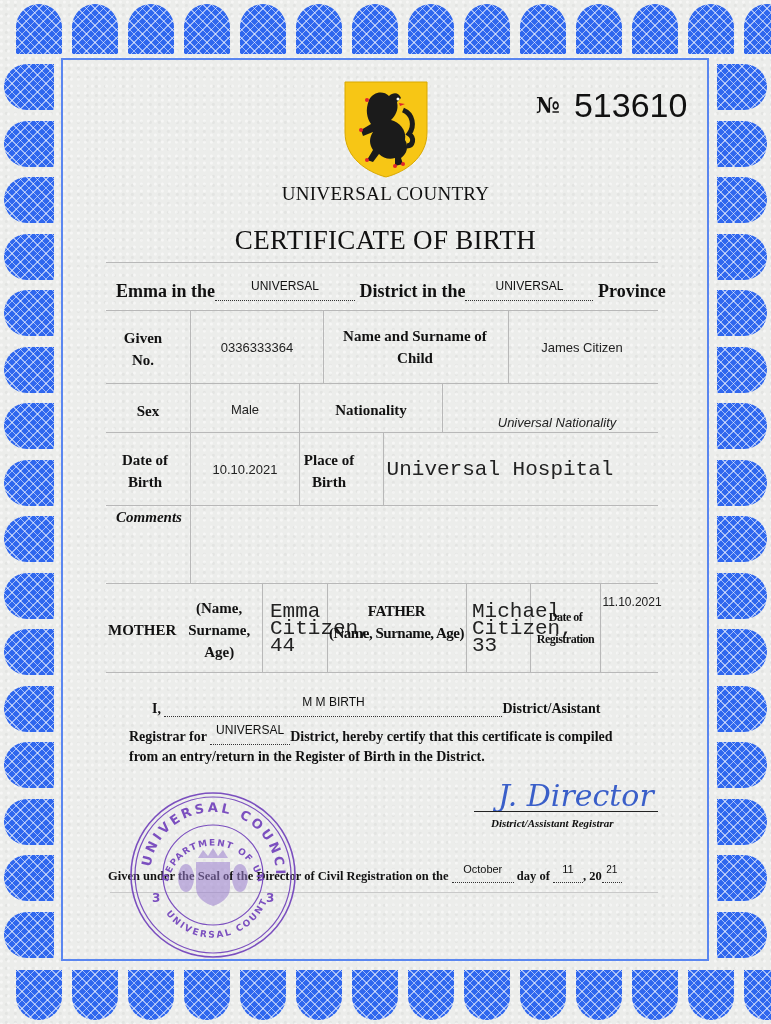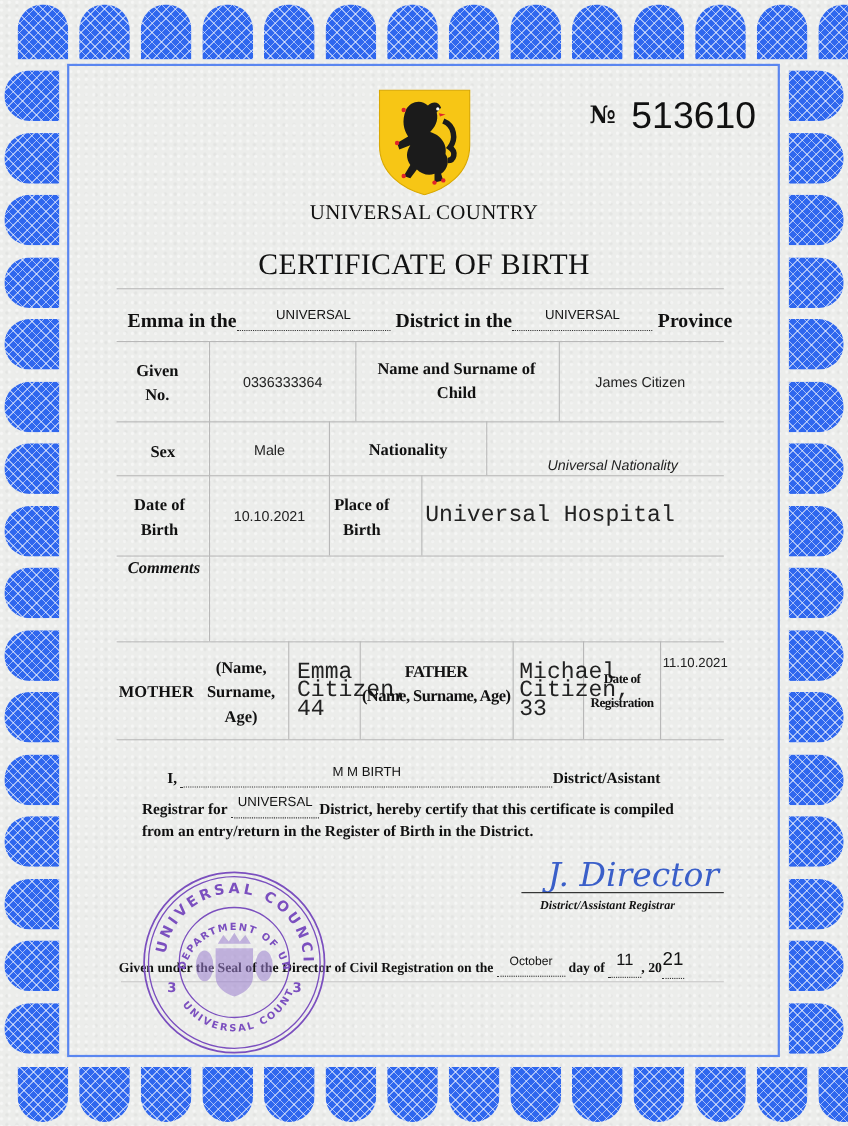--- a/index.html
+++ b/index.html
@@ -205,21 +205,21 @@
 <div class="cert-text" style="top:749px;">from an entry/return in the Register of Birth in the District.</div>
 
 <div class="sig">J. Director</div>
 <div class="sig-line"></div>
 <div class="sig-caption">District/Assistant Registrar</div>
 
 <div class="given">
   <span>Given under the Seal of the Director of Civil Registration on the</span>
   <span class="fill" style="width:62px;font-size:11px;"><span>October</span></span>
   <span>day of</span>
-  <span class="fill" style="width:30px;font-size:15px;"><span>11</span></span><span>, 20</span><span class="fill" style="width:20px;font-size:17px;"><span>21</span></span>
+  <span class="fill" style="width:30px;font-size:11px;"><span>11</span></span><span>, 20</span><span class="fill" style="width:20px;font-size:10px;"><span>21</span></span>
 </div>
 <div class="given-line"></div>
 
 <svg class="seal" viewBox="0 0 170 170">
   <defs>
     <path id="arcTop" d="M22 85 A63 63 0 0 1 148 85"></path>
     <path id="arcInner" d="M40 92 A46 46 0 0 1 130 92"></path>
     <path id="arcBottom" d="M30 108 A58 58 0 0 0 140 108"></path>
   </defs>
   <circle cx="85" cy="85" r="82" fill="none" stroke="#7b4fbf" stroke-width="1.6"></circle>

